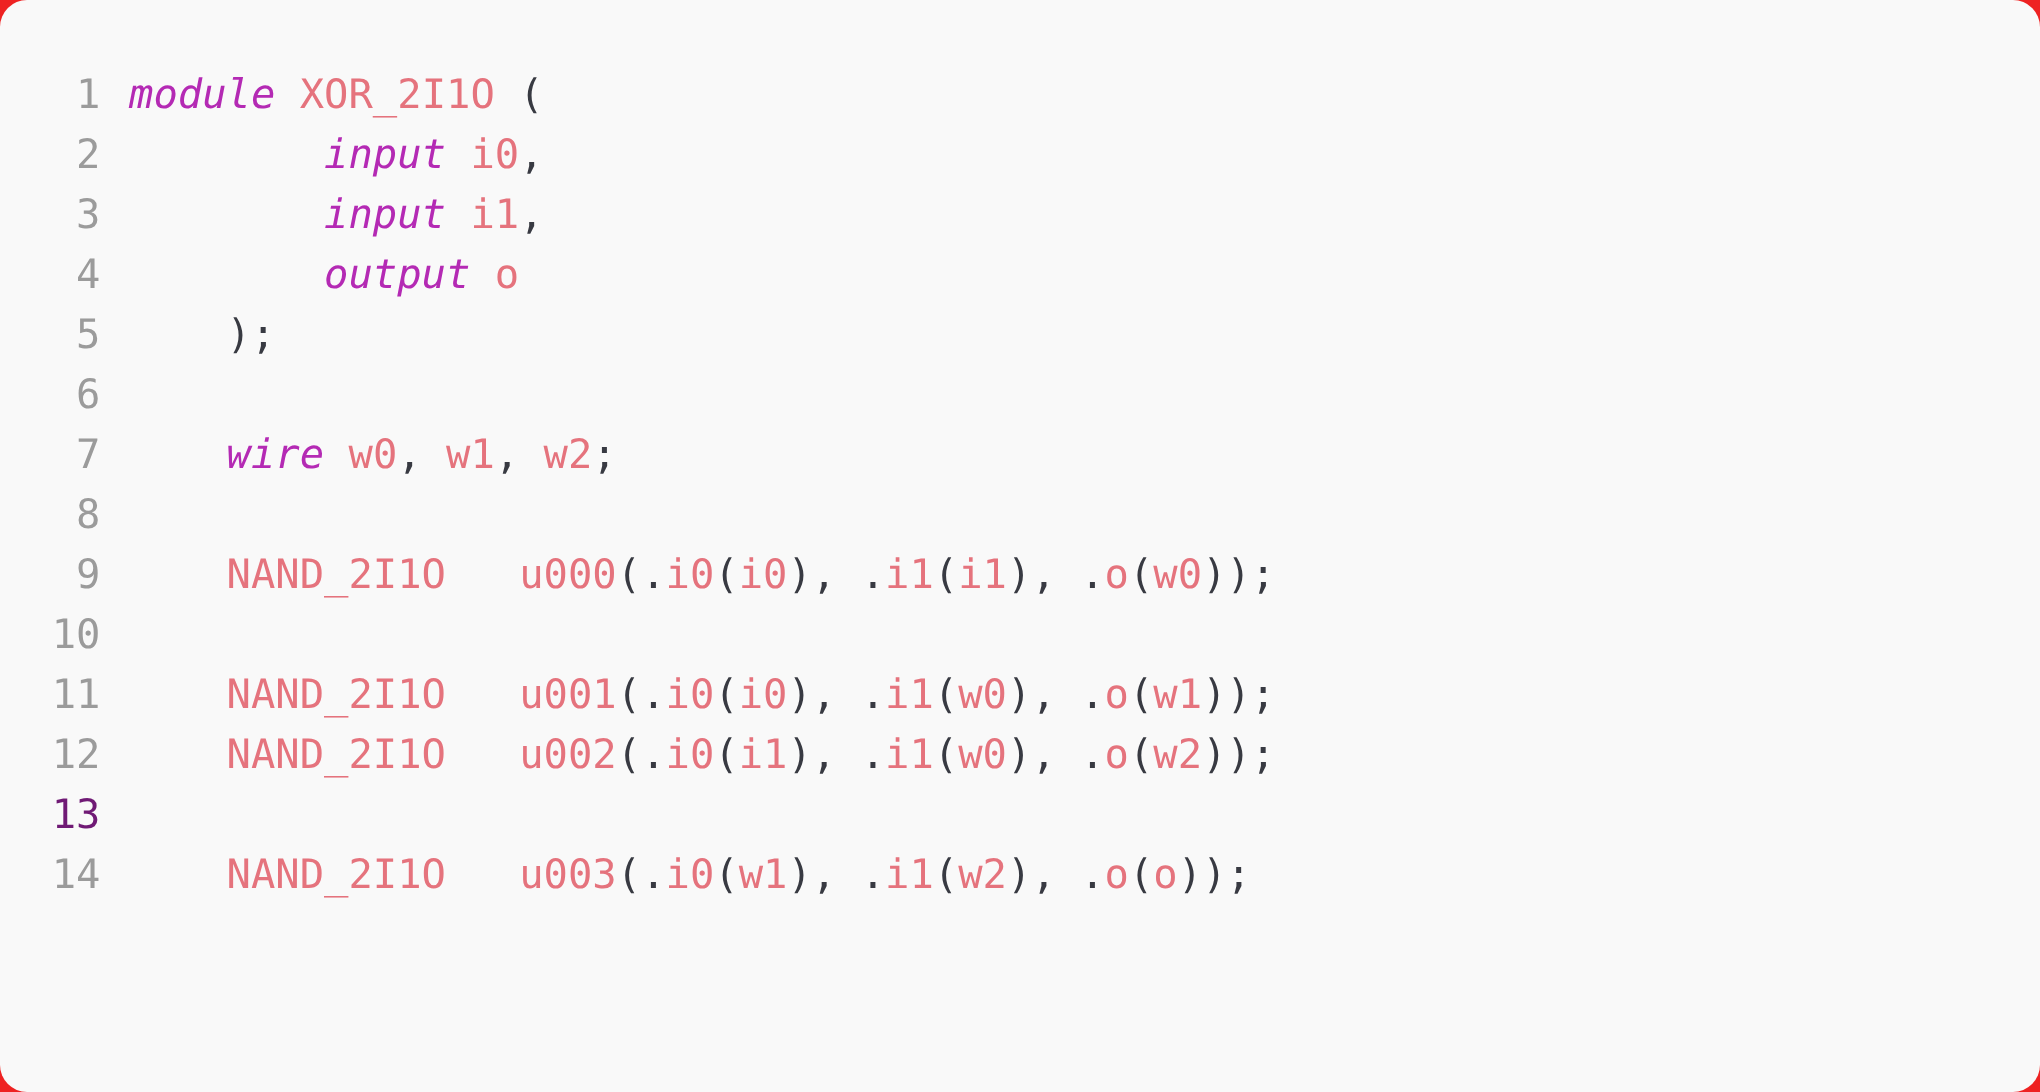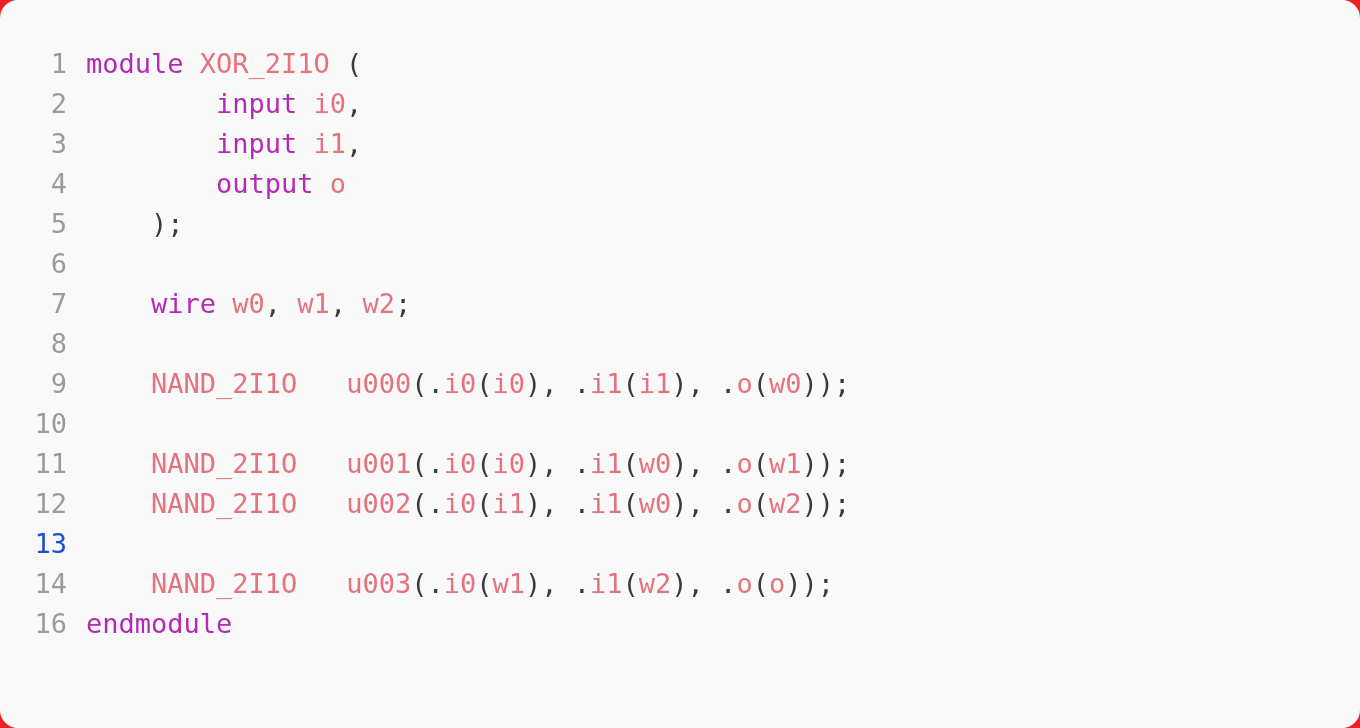--- a/index.html
+++ b/index.html
@@ -58,21 +58,21 @@
 
   .line-content {
     flex: 0 0 auto;
     margin-left: 19px;
     white-space: pre;
     font-size: 27px;
     font-family: "DejaVu Sans Mono", monospace;
     color: #383a42;
   }
 
-  .tok-keyword { color: #b42ab4; }
+  .tok-keyword { color: #b42ab4; font-style: italic; }
   .tok-ident   { color: #e5737d; }
   .tok-punct   { color: #383a42; }
   .tok-plain   { color: #383a42; }
 </style>
 </head>
 <body style="background: rgb(238, 34, 34);">
 
 <div id="code-panel" style="background: rgb(249, 249, 249);">
   <div id="code-block">
       <div class="code-line"><span class="line-number" style="color: rgb(155, 155, 155);">1</span><span class="line-content"><span class="tok-keyword" style="color: rgb(180, 42, 180);">module</span><span class="tok-plain" style="color: rgb(56, 58, 66);"> </span><span class="tok-ident" style="color: rgb(229, 115, 125);">XOR_2I1O</span><span class="tok-punct" style="color: rgb(56, 58, 66);"> (</span></span></div>
@@ -80,17 +80,16 @@
       <div class="code-line"><span class="line-number" style="color: rgb(155, 155, 155);">3</span><span class="line-content"><span class="tok-plain" style="color: rgb(56, 58, 66);">        </span><span class="tok-keyword" style="color: rgb(180, 42, 180);">input</span><span class="tok-plain" style="color: rgb(56, 58, 66);"> </span><span class="tok-ident" style="color: rgb(229, 115, 125);">i1</span><span class="tok-punct" style="color: rgb(56, 58, 66);">,</span></span></div>
       <div class="code-line"><span class="line-number" style="color: rgb(155, 155, 155);">4</span><span class="line-content"><span class="tok-plain" style="color: rgb(56, 58, 66);">        </span><span class="tok-keyword" style="color: rgb(180, 42, 180);">output</span><span class="tok-plain" style="color: rgb(56, 58, 66);"> </span><span class="tok-ident" style="color: rgb(229, 115, 125);">o</span></span></div>
       <div class="code-line"><span class="line-number" style="color: rgb(155, 155, 155);">5</span><span class="line-content"><span class="tok-punct" style="color: rgb(56, 58, 66);">    );</span></span></div>
       <div class="code-line"><span class="line-number" style="color: rgb(155, 155, 155);">6</span><span class="line-content"></span></div>
       <div class="code-line"><span class="line-number" style="color: rgb(155, 155, 155);">7</span><span class="line-content"><span class="tok-plain" style="color: rgb(56, 58, 66);">    </span><span class="tok-keyword" style="color: rgb(180, 42, 180);">wire</span><span class="tok-plain" style="color: rgb(56, 58, 66);"> </span><span class="tok-ident" style="color: rgb(229, 115, 125);">w0</span><span class="tok-punct" style="color: rgb(56, 58, 66);">, </span><span class="tok-ident" style="color: rgb(229, 115, 125);">w1</span><span class="tok-punct" style="color: rgb(56, 58, 66);">, </span><span class="tok-ident" style="color: rgb(229, 115, 125);">w2</span><span class="tok-punct" style="color: rgb(56, 58, 66);">;</span></span></div>
       <div class="code-line"><span class="line-number" style="color: rgb(155, 155, 155);">8</span><span class="line-content"></span></div>
       <div class="code-line"><span class="line-number" style="color: rgb(155, 155, 155);">9</span><span class="line-content"><span class="tok-plain" style="color: rgb(56, 58, 66);">    </span><span class="tok-ident" style="color: rgb(229, 115, 125);">NAND_2I1O</span><span class="tok-plain" style="color: rgb(56, 58, 66);">   </span><span class="tok-ident" style="color: rgb(229, 115, 125);">u000</span><span class="tok-punct" style="color: rgb(56, 58, 66);">(</span><span class="tok-punct" style="color: rgb(56, 58, 66);">.</span><span class="tok-ident" style="color: rgb(229, 115, 125);">i0</span><span class="tok-punct" style="color: rgb(56, 58, 66);">(</span><span class="tok-ident" style="color: rgb(229, 115, 125);">i0</span><span class="tok-punct" style="color: rgb(56, 58, 66);">), </span><span class="tok-punct" style="color: rgb(56, 58, 66);">.</span><span class="tok-ident" style="color: rgb(229, 115, 125);">i1</span><span class="tok-punct" style="color: rgb(56, 58, 66);">(</span><span class="tok-ident" style="color: rgb(229, 115, 125);">i1</span><span class="tok-punct" style="color: rgb(56, 58, 66);">), </span><span class="tok-punct" style="color: rgb(56, 58, 66);">.</span><span class="tok-ident" style="color: rgb(229, 115, 125);">o</span><span class="tok-punct" style="color: rgb(56, 58, 66);">(</span><span class="tok-ident" style="color: rgb(229, 115, 125);">w0</span><span class="tok-punct" style="color: rgb(56, 58, 66);">));</span></span></div>
       <div class="code-line"><span class="line-number" style="color: rgb(155, 155, 155);">10</span><span class="line-content"></span></div>
       <div class="code-line"><span class="line-number" style="color: rgb(155, 155, 155);">11</span><span class="line-content"><span class="tok-plain" style="color: rgb(56, 58, 66);">    </span><span class="tok-ident" style="color: rgb(229, 115, 125);">NAND_2I1O</span><span class="tok-plain" style="color: rgb(56, 58, 66);">   </span><span class="tok-ident" style="color: rgb(229, 115, 125);">u001</span><span class="tok-punct" style="color: rgb(56, 58, 66);">(</span><span class="tok-punct" style="color: rgb(56, 58, 66);">.</span><span class="tok-ident" style="color: rgb(229, 115, 125);">i0</span><span class="tok-punct" style="color: rgb(56, 58, 66);">(</span><span class="tok-ident" style="color: rgb(229, 115, 125);">i0</span><span class="tok-punct" style="color: rgb(56, 58, 66);">), </span><span class="tok-punct" style="color: rgb(56, 58, 66);">.</span><span class="tok-ident" style="color: rgb(229, 115, 125);">i1</span><span class="tok-punct" style="color: rgb(56, 58, 66);">(</span><span class="tok-ident" style="color: rgb(229, 115, 125);">w0</span><span class="tok-punct" style="color: rgb(56, 58, 66);">), </span><span class="tok-punct" style="color: rgb(56, 58, 66);">.</span><span class="tok-ident" style="color: rgb(229, 115, 125);">o</span><span class="tok-punct" style="color: rgb(56, 58, 66);">(</span><span class="tok-ident" style="color: rgb(229, 115, 125);">w1</span><span class="tok-punct" style="color: rgb(56, 58, 66);">));</span></span></div>
       <div class="code-line"><span class="line-number" style="color: rgb(155, 155, 155);">12</span><span class="line-content"><span class="tok-plain" style="color: rgb(56, 58, 66);">    </span><span class="tok-ident" style="color: rgb(229, 115, 125);">NAND_2I1O</span><span class="tok-plain" style="color: rgb(56, 58, 66);">   </span><span class="tok-ident" style="color: rgb(229, 115, 125);">u002</span><span class="tok-punct" style="color: rgb(56, 58, 66);">(</span><span class="tok-punct" style="color: rgb(56, 58, 66);">.</span><span class="tok-ident" style="color: rgb(229, 115, 125);">i0</span><span class="tok-punct" style="color: rgb(56, 58, 66);">(</span><span class="tok-ident" style="color: rgb(229, 115, 125);">i1</span><span class="tok-punct" style="color: rgb(56, 58, 66);">), </span><span class="tok-punct" style="color: rgb(56, 58, 66);">.</span><span class="tok-ident" style="color: rgb(229, 115, 125);">i1</span><span class="tok-punct" style="color: rgb(56, 58, 66);">(</span><span class="tok-ident" style="color: rgb(229, 115, 125);">w0</span><span class="tok-punct" style="color: rgb(56, 58, 66);">), </span><span class="tok-punct" style="color: rgb(56, 58, 66);">.</span><span class="tok-ident" style="color: rgb(229, 115, 125);">o</span><span class="tok-punct" style="color: rgb(56, 58, 66);">(</span><span class="tok-ident" style="color: rgb(229, 115, 125);">w2</span><span class="tok-punct" style="color: rgb(56, 58, 66);">));</span></span></div>
-      <div class="code-line"><span class="line-number" style="color: #1d4ed8;">13</span><span class="line-content"></span></div>
+      <div class="code-line"><span class="line-number" style="color: #701a75;">13</span><span class="line-content"></span></div>
       <div class="code-line"><span class="line-number" style="color: rgb(155, 155, 155);">14</span><span class="line-content"><span class="tok-plain" style="color: rgb(56, 58, 66);">    </span><span class="tok-ident" style="color: rgb(229, 115, 125);">NAND_2I1O</span><span class="tok-plain" style="color: rgb(56, 58, 66);">   </span><span class="tok-ident" style="color: rgb(229, 115, 125);">u003</span><span class="tok-punct" style="color: rgb(56, 58, 66);">(</span><span class="tok-punct" style="color: rgb(56, 58, 66);">.</span><span class="tok-ident" style="color: rgb(229, 115, 125);">i0</span><span class="tok-punct" style="color: rgb(56, 58, 66);">(</span><span class="tok-ident" style="color: rgb(229, 115, 125);">w1</span><span class="tok-punct" style="color: rgb(56, 58, 66);">), </span><span class="tok-punct" style="color: rgb(56, 58, 66);">.</span><span class="tok-ident" style="color: rgb(229, 115, 125);">i1</span><span class="tok-punct" style="color: rgb(56, 58, 66);">(</span><span class="tok-ident" style="color: rgb(229, 115, 125);">w2</span><span class="tok-punct" style="color: rgb(56, 58, 66);">), </span><span class="tok-punct" style="color: rgb(56, 58, 66);">.</span><span class="tok-ident" style="color: rgb(229, 115, 125);">o</span><span class="tok-punct" style="color: rgb(56, 58, 66);">(</span><span class="tok-ident" style="color: rgb(229, 115, 125);">o</span><span class="tok-punct" style="color: rgb(56, 58, 66);">));</span></span></div>
-      <div class="code-line"><span class="line-number" style="color: rgb(155, 155, 155);">16</span><span class="line-content"><span class="tok-keyword" style="color: rgb(180, 42, 180);">endmodule</span></span></div>
     </div>
 </div>
 
 </body></html>

